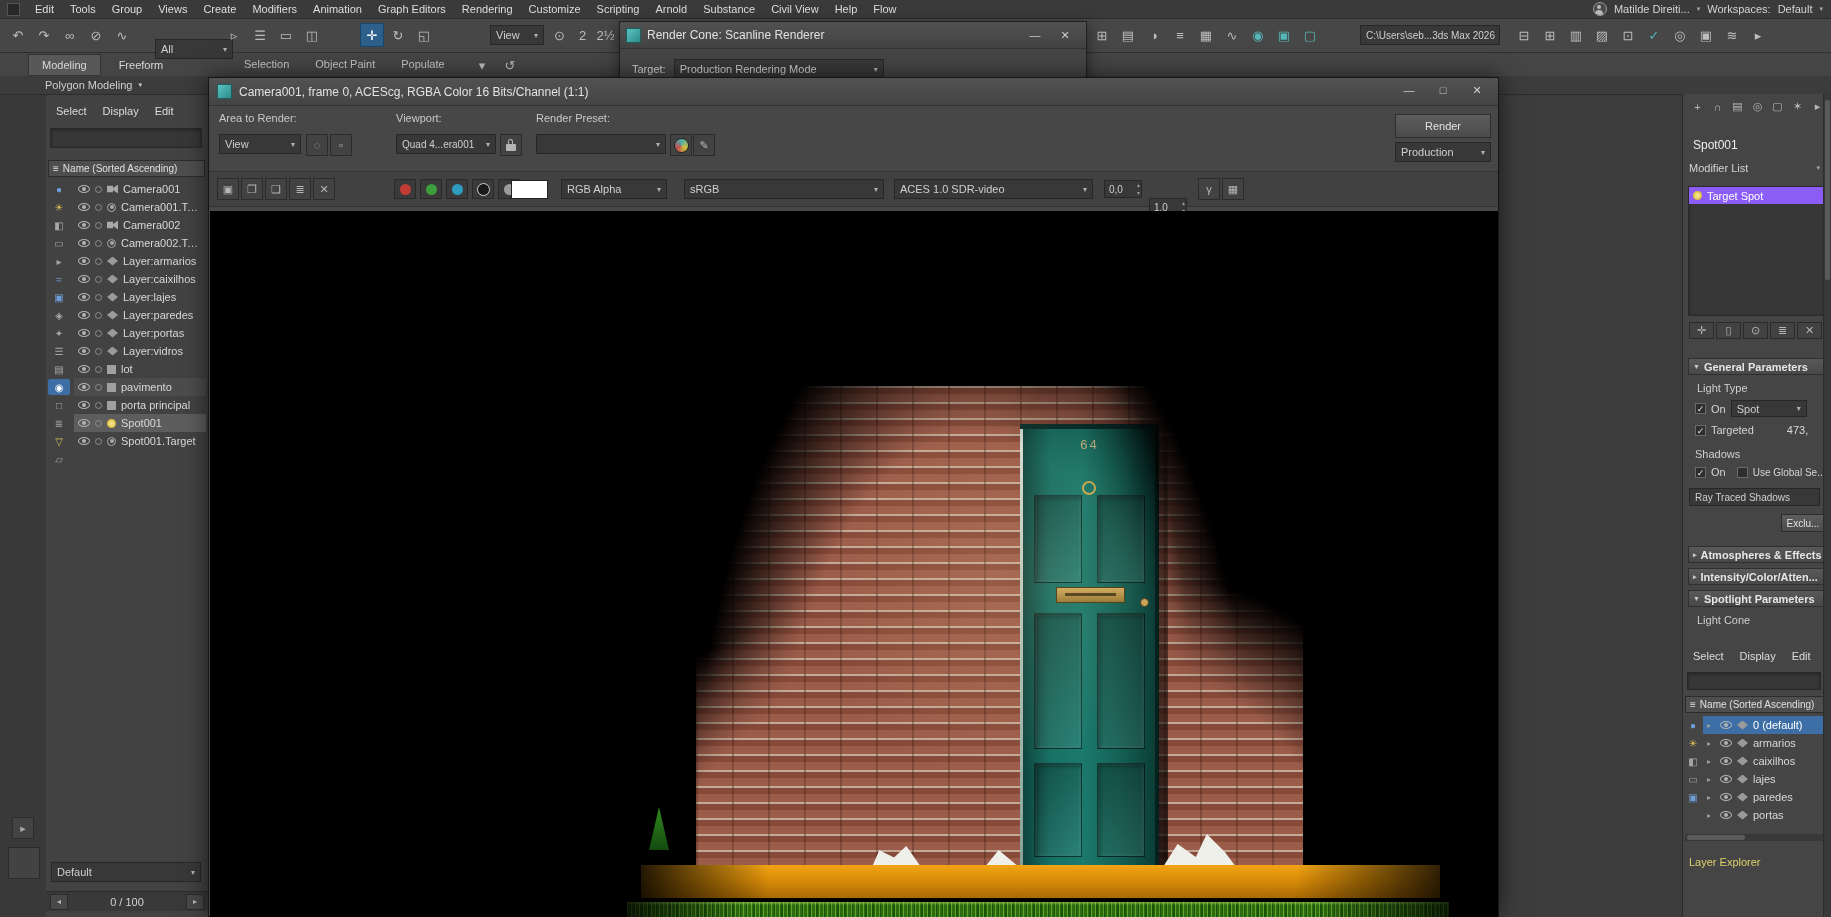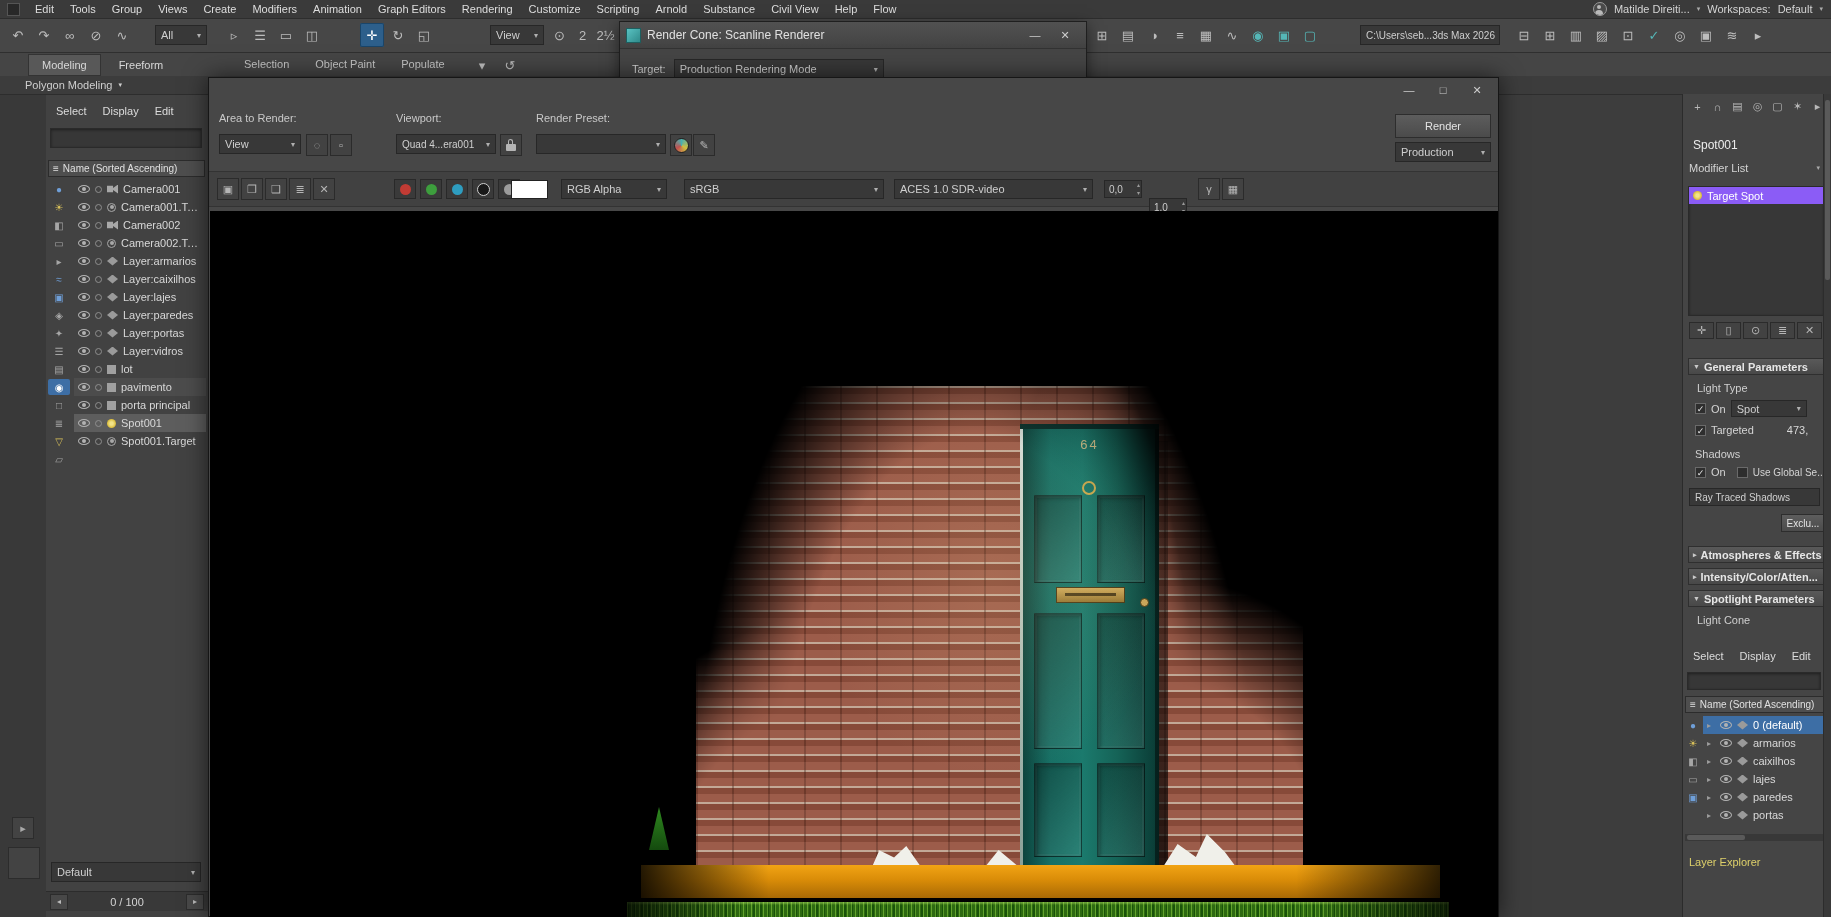--- a/index.html
+++ b/index.html
@@ -33,21 +33,21 @@
 
   
   #ribbon{position:absolute;left:0;top:52px;width:100%;height:24px;background:#454545;z-index:4}
   #rtabs{position:absolute;left:28px;top:2px;display:flex;gap:4px}
   .rtab{height:22px;padding:0 14px;display:flex;align-items:center;color:#d8d8d8}
   .rtab.active{background:#585858;box-shadow:inset 0 0 0 1px #333}
   #rsecs{position:absolute;left:244px;top:0;height:24px;display:flex;gap:26px;align-items:center}
   .rsec{color:#c6c6c6}
   #subbar{position:absolute;left:0;top:76px;width:100%;height:18px;background:#3c3c3c;
           border-bottom:1px solid #2d2d2d;z-index:4;display:flex;align-items:center}
-  #subbar span{margin-left:25px;color:#cfcfcf}
+  #subbar span{margin-left:45px;color:#cfcfcf}
 
   
   #rsetup{position:absolute;left:619px;top:21px;width:466px;height:73px;background:#454545;
           border:1px solid #1f1f1f;box-shadow:0 4px 14px rgba(0,0,0,.5);z-index:20}
   #rsetup .title{height:26px;background:linear-gradient(#515151,#434343);display:flex;align-items:center;
           border-bottom:1px solid #333;padding:0 6px;gap:6px}
   .winicon{width:13px;height:13px;background:linear-gradient(135deg,#59c2c2,#2f8a8a);border:1px solid #1d5f5f;flex:none}
   .wbtn{width:30px;height:18px;display:flex;align-items:center;justify-content:center;color:#cdcdcd;font-size:11px}
   #rsetup .body{display:flex;align-items:center;gap:8px;padding:10px 12px}
 
@@ -247,21 +247,21 @@
         <div class="tbtn">
           <span>∞</span>
         </div>
         <div class="tbtn">
           <span>⊘</span>
         </div>
         <div class="tbtn">
           <span>∿</span>
         </div>
       </div>
-    <div class="dd abs" style="left:155px;top:7px;width:52px">
+    <div class="dd abs" style="left:155px;top:21px;width:78px">
       <span>All</span>
         <span class="caret">▾</span>
     </div>
     <div class="tgroup" style="left:222px">
 
     <div class="tbtn">
           <span>▹</span>
         </div>
         <div class="tbtn">
           <span>☰</span>
@@ -594,20 +594,24 @@
     <div class="body">
       <span>Target:</span>
       <div class="dd" style="width:210px">
         <span>Production Rendering Mode</span>
           <span class="caret">▾</span>
       </div>
     </div>
   </div>
 
   <div id="rfw">
+    <div class="title">
+      <span class="winicon"></span>
+      <span class="txt">Camera001, frame 0, ACEScg, RGBA Color 16 Bits/Channel (1:1)</span>
+    </div>
     <div class="winbtns">
       <span class="wbtn">—</span>
       <span class="wbtn">□</span>
       <span class="wbtn">✕</span>
     </div>
 
     <span class="label" style="left:10px;top:34px">Area to Render:</span>
     <span class="label" style="left:187px;top:34px">Viewport:</span>
     <span class="label" style="left:327px;top:34px">Render Preset:</span>
 

